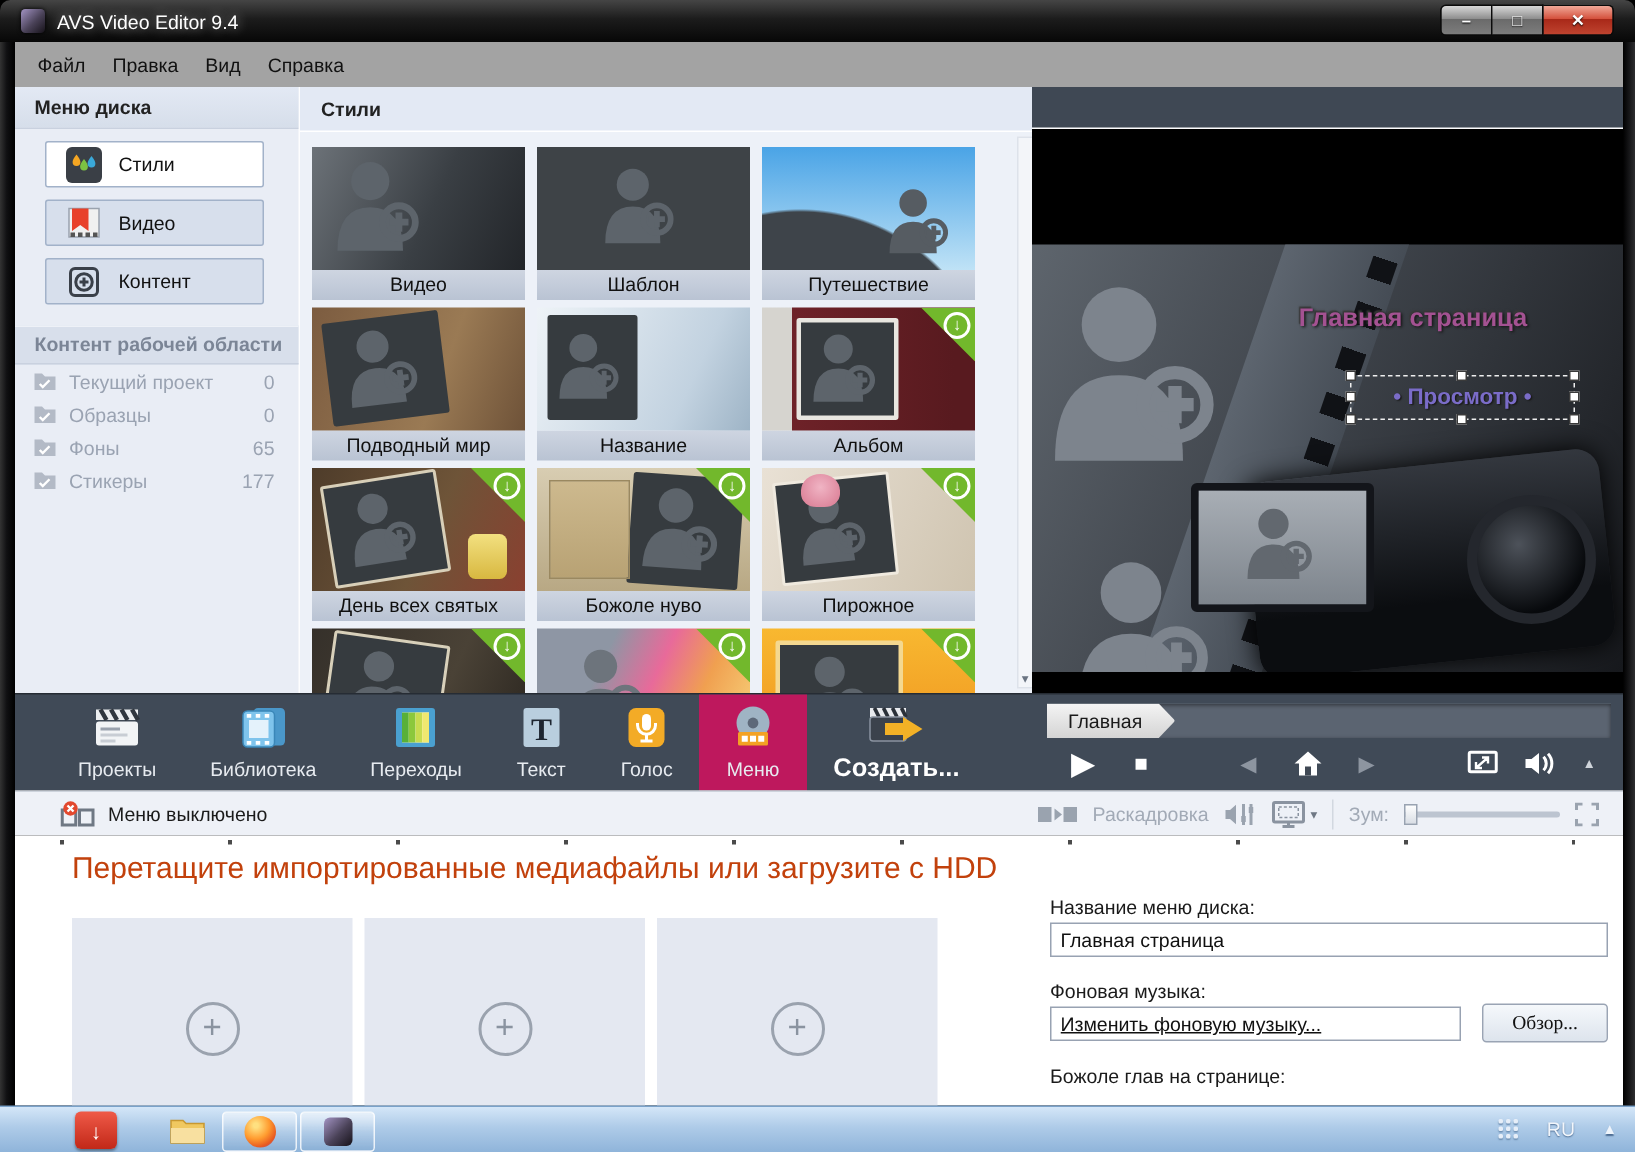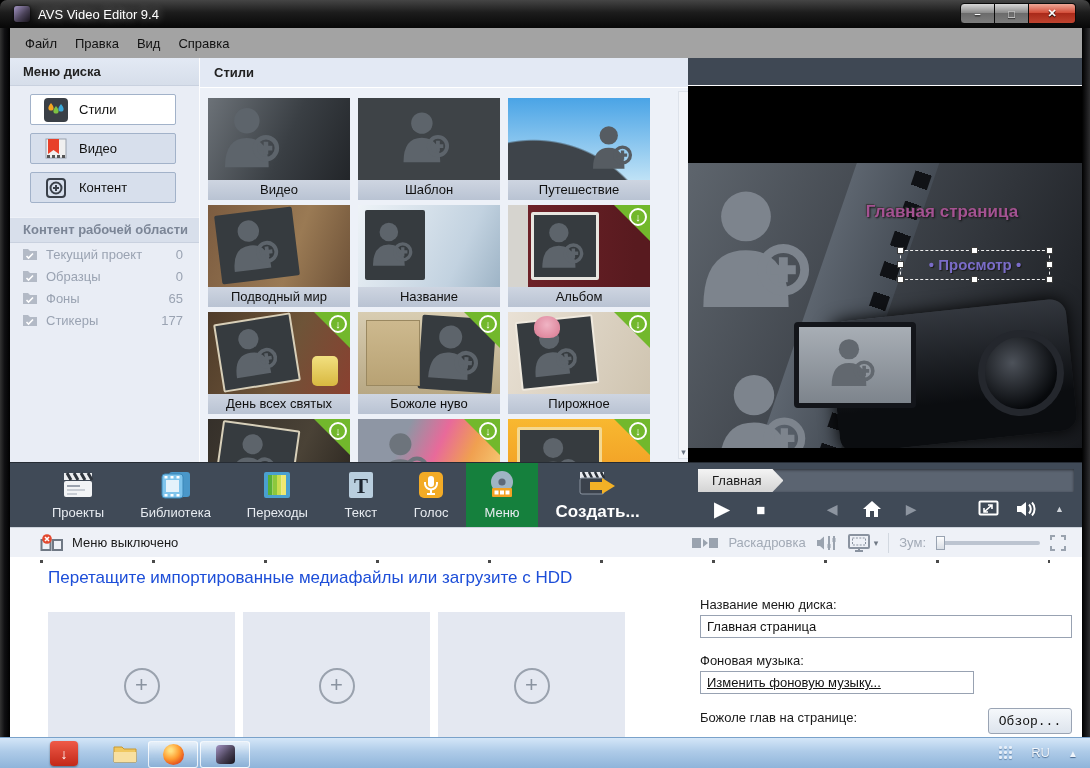--- a/index.html
+++ b/index.html
@@ -123,21 +123,21 @@
   .cam-lens{position:absolute;right:44px;top:48px;width:72px;height:72px;border-radius:50%;
     border:7px solid #24272d;background:radial-gradient(circle at 38% 36%,#4d525a,#07090c 72%);}
   .cam-screen{position:absolute;left:16px;top:40px;width:112px;height:76px;border-radius:4px;
     border:5px solid #13151a;background:linear-gradient(#a8aeb5,#7d848c);color:#62686f;overflow:hidden;}
   .cam-screen svg{width:58%;height:86%;margin:4% auto 0;}
   
   #toolbar{position:absolute;left:10px;top:462px;width:1072px;height:65px;background:#404a57;border-top:1px solid #262c34;box-sizing:border-box;}
   .tb-left{position:absolute;left:0;top:0;width:678px;height:64px;display:flex;align-items:stretch;padding-left:24px;}
   .tb-item{display:flex;flex-direction:column;align-items:center;justify-content:center;gap:5px;
     color:#e7ebf0;font-size:13px;padding:0 18px;}
-  .tb-item.selected{background:#15803d;}
+  .tb-item.selected{background:#be185d;}
   .tb-item.create{gap:3px;}
   .tb-create-label{font-size:17px;font-weight:bold;color:#fff;}
   .tb-right{position:absolute;left:678px;top:0;right:0;height:64px;}
   .crumb-bar{position:absolute;left:10px;right:8px;top:6px;height:23px;background:#5b6471;
     box-shadow:inset 0 1px 3px rgba(0,0,0,.5);display:flex;}
   .crumb{height:100%;padding:0 22px 0 14px;background:linear-gradient(#f4f4f4,#d4d4d4);
     clip-path:polygon(0 0,calc(100% - 11px) 0,100% 50%,calc(100% - 11px) 100%,0 100%);
     font-size:13px;color:#1a1a1a;display:flex;align-items:center;}
   .transport{position:absolute;left:10px;right:8px;top:30px;height:32px;display:flex;align-items:center;}
   .t-play{color:#fff;font-size:21px;margin-left:16px;}
@@ -152,34 +152,34 @@
   .mo-wrap{margin-left:30px;display:flex;align-items:center;gap:8px;color:#1a1a1a;}
   .sb-right{margin-left:auto;display:flex;align-items:center;gap:10px;color:#a2aab6;padding-right:16px;}
   .sb-sep{width:1px;height:20px;background:#d2d8e0;}
   .z-track{position:relative;width:104px;height:4px;background:#bcc4d0;border-radius:2px;}
   .z-thumb{position:absolute;left:0;top:-5px;width:9px;height:14px;border:1px solid #99a3b1;
     background:linear-gradient(#fefefe,#d9dee5);box-sizing:border-box;}
   
   #workspace{position:absolute;left:10px;top:557px;width:1072px;height:180px;background:#fff;overflow:hidden;}
   .clip-strip{position:absolute;left:30px;top:3px;width:1010px;height:3px;
     background:repeating-linear-gradient(90deg,#4a4a4a 0 3px,rgba(0,0,0,0) 3px 112px);}
-  .hint{position:absolute;left:38px;top:11px;font-size:17px;color:#1d4ed8;}
+  .hint{position:absolute;left:38px;top:11px;font-size:20px;color:#c2410c;}
   .area{position:absolute;top:55px;width:187px;height:170px;background:#e4e8f1;overflow:hidden;}
   .a1{left:38px}.a2{left:233px}.a3{left:428px}
   .area .plus{position:absolute;left:50%;top:56px;transform:translateX(-50%);width:32px;height:32px;
     border:2px solid #9aa2ae;border-radius:50%;color:#8a93a0;font-size:22px;line-height:30px;text-align:center;}
   .form{position:absolute;left:690px;top:0;width:374px;}
   .f-label{position:absolute;font-size:13px;color:#1a1a1a;}
   .txt{position:absolute;height:23px;border:1px solid #98a2b2;background:#fff;font-size:13px;
     padding:0 6px;box-sizing:border-box;font-family:"Liberation Sans",sans-serif;color:#111;}
   .l-name{left:0;top:40px}.i-name{left:0;top:58px;width:372px;}
   .l-music{left:0;top:96px}.i-music{left:0;top:114px;width:274px;text-decoration:underline;}
   .btn-browse{position:absolute;left:288px;top:112px;width:84px;height:26px;
     background:linear-gradient(#f5f8fb,#dde4ed);border:1px solid #9aa4b4;border-radius:3px;
-    font-size:13px;color:#111;font-family:Liberation Mono, monospace;margin-top:39px;}
+    font-size:13px;color:#111;font-family:Liberation Serif, serif;}
   .l-chap{left:0;top:153px}
   
   #taskbar{position:absolute;left:0;bottom:0;width:1090px;height:31px;
     background:linear-gradient(#d4e6f8,#aecbe8 45%,#8fb4da);border-top:1px solid #7aa2ca;box-sizing:border-box;}
   .task-ic{position:absolute;top:3px;height:25px;display:flex;align-items:center;justify-content:center;}
   .task-red{left:50px;width:28px;background:linear-gradient(#ef5a48,#c22818);border-radius:4px;
     color:#fff;font-weight:bold;font-size:14px;box-shadow:0 1px 2px rgba(0,0,0,.4);}
   .task-folder{left:110px;width:30px;}
   .task-box{width:48px;border:1px solid rgba(255,255,255,.8);border-radius:3px;
     background:linear-gradient(rgba(255,255,255,.55),rgba(255,255,255,.12) 50%,rgba(120,160,200,.25));}

